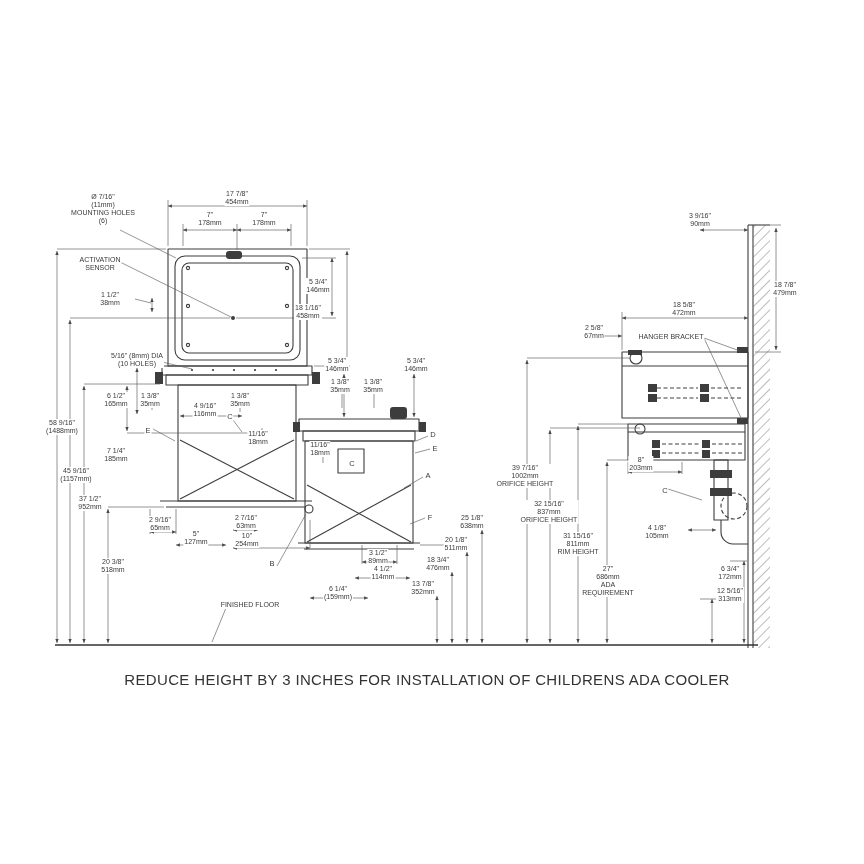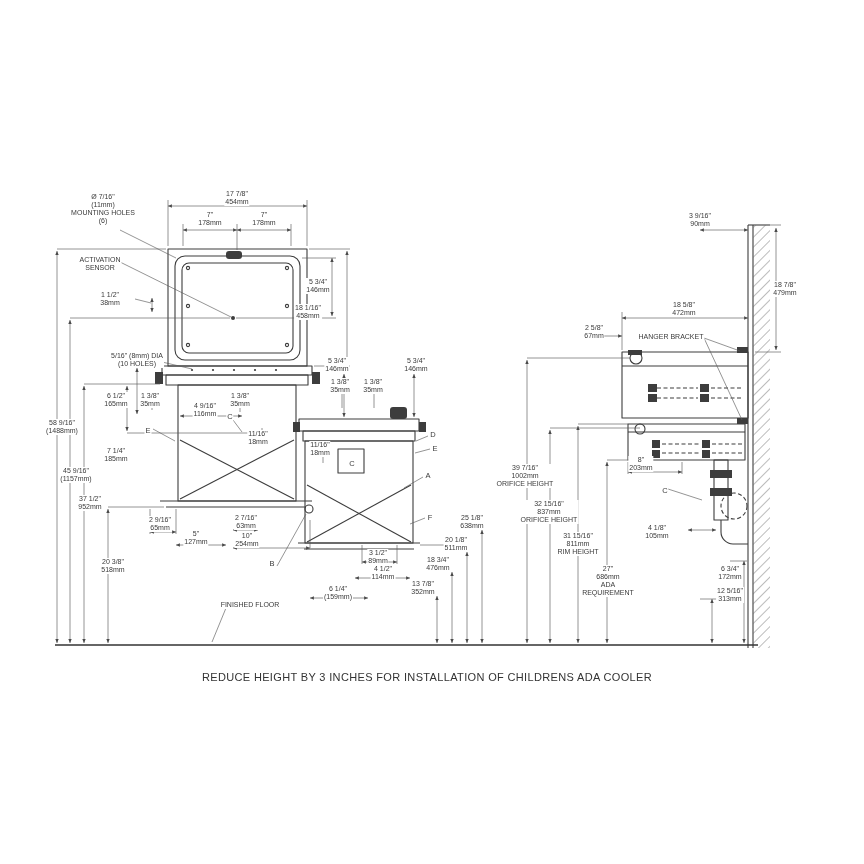--- a/index.html
+++ b/index.html
@@ -8,21 +8,21 @@
   svg.drawing{position:absolute;left:0;top:0;}
   .outline{stroke:var(--ink,#3d3d3d);stroke-width:1.1;fill:none;stroke-linejoin:round;}
   .outline .fill{fill:var(--ink,#2e2e2e);stroke:none;}
   .dims{stroke:var(--dim,#5b5b5b);stroke-width:0.65;fill:none;}
   .dims .ar{marker-start:url(#ar);marker-end:url(#ar);}
   .dash{stroke-dasharray:4 2.5;}
   .floor{stroke:#333;stroke-width:1.4;}
   .dim-label{position:absolute;transform:translate(-50%,0);text-align:center;font-size:7px;
              line-height:1.15;background:#fff;padding:0 1px;white-space:nowrap;}
   .dim-label.letter{font-size:7.5px;}
-  .note{position:absolute;left:427px;top:671px;transform:translateX(-50%);font-size:11px;
+  .note{position:absolute;left:427px;top:671px;transform:translateX(-50%);font-size:15px;
         letter-spacing:.35px;white-space:nowrap;color:#333;}
 </style>
 </head>
 <body>
 
 <div class="canvas">
 
   <svg class="drawing" width="864" height="864" viewBox="0 0 864 864">
     <defs>
       <marker id="ar" viewBox="0 0 10 10" refX="8.5" refY="5" markerWidth="7.5" markerHeight="7.5" orient="auto-start-reverse">

